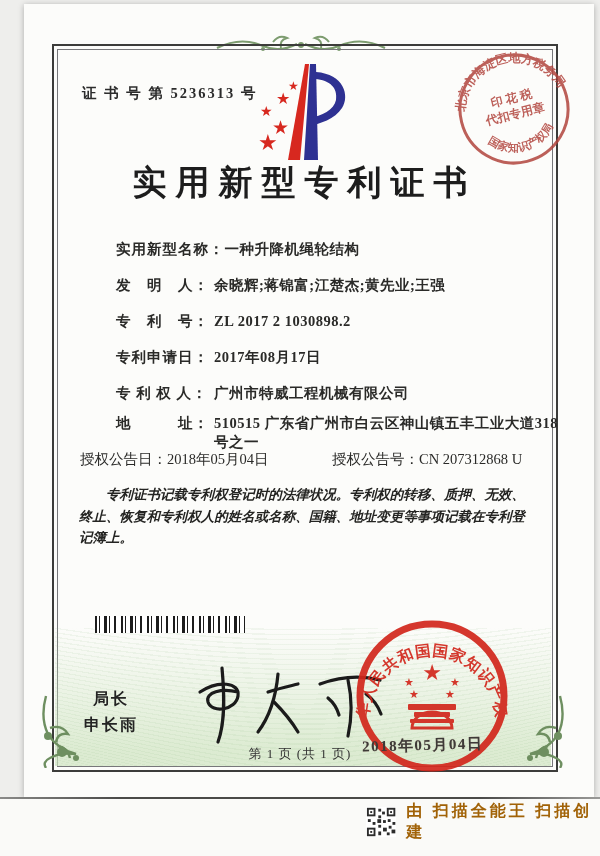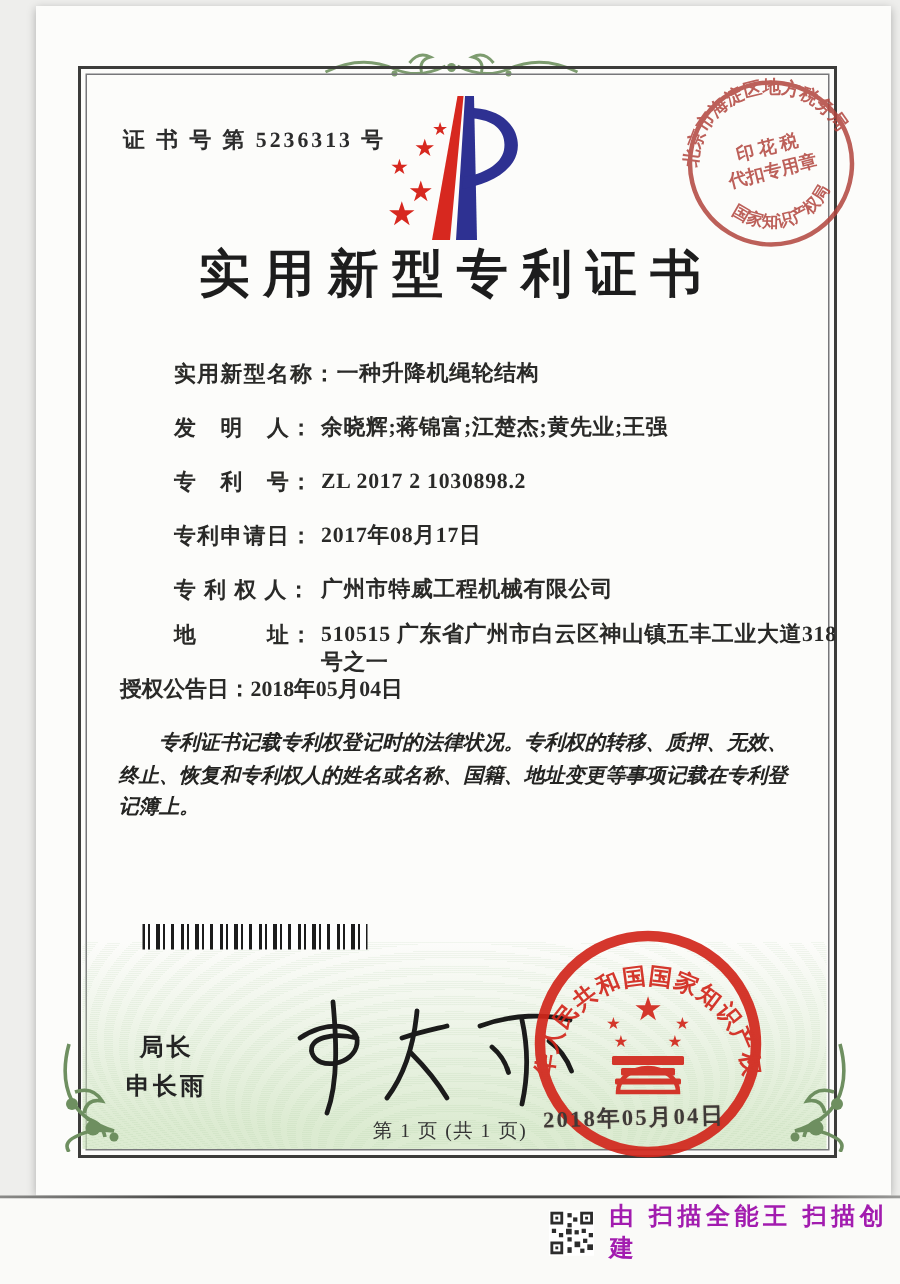--- a/index.html
+++ b/index.html
@@ -36,21 +36,21 @@
     position:absolute;left:82px;top:84px;
     font-size:14.5px;font-weight:bold;color:#2c2c2c;letter-spacing:2px;
   }
   .title{
     position:absolute;left:0;top:160px;width:100%;text-align:center;
     font-size:34px;font-weight:bold;color:#1d1d1d;letter-spacing:9px;text-indent:9px;
   }
   .field-row{position:absolute;left:80px;width:450px;font-size:14.5px;font-weight:bold;color:#2a2a28;margin-left:36px;}
   .field-row .lbl{display:inline-block;min-width:98px;letter-spacing:1px;vertical-align:top;}
   .field-row .val{display:inline-block;max-width:348px;letter-spacing:.5px;vertical-align:top;line-height:19px;}
-  .grant-row{position:absolute;left:80px;top:450px;width:452px;font-size:14.5px;font-weight:bold;color:#2a2a28;}
+  .grant-row{position:absolute;left:80px;top:450px;width:452px;font-size:14.5px;font-weight:normal;color:#2a2a28;}
   .grant-row .pair{display:inline-block;}
   .grant-row .pair.right{position:absolute;left:252px;top:0;}
   .paragraphs{
     position:absolute;left:79px;top:484px;width:446px;
     font-size:13.5px;font-weight:bold;font-style:italic;color:#242422;
     line-height:21.5px;text-align:justify;
   }
   .paragraphs p{margin:0;text-indent:2em;}
   .barcode{
     position:absolute;left:95px;top:616px;width:150px;height:17px;
@@ -71,21 +71,21 @@
     position:absolute;left:0;top:745px;width:100%;text-align:center;
     font-size:13px;font-weight:normal;color:#333;letter-spacing:1px;
   }
   .tax-stamp{position:absolute;left:452px;top:50px;opacity:.85;transform:rotate(-14deg);}
   .ornament{position:absolute;pointer-events:none;}
   .orn-top{left:213px;top:32px;}
   .orn-bl{left:36px;top:694px;}
   .orn-br{left:508px;top:694px;transform:scaleX(-1);}
   .cnipa-logo{position:absolute;left:250px;top:60px;}
   .scanner-bar{position:absolute;left:366px;top:804px;height:36px;display:flex;align-items:center;}
-  .scanner-text{font-family:"Liberation Sans","DejaVu Sans",sans-serif;font-size:16px;font-weight:bold;color:#a21caf;letter-spacing:3px;margin-left:10px;}
+  .scanner-text{font-family:"Liberation Sans","DejaVu Sans",sans-serif;font-size:16px;font-weight:bold;color:#a16207;letter-spacing:3px;margin-left:10px;}
 </style>
 </head>
 <body>
 
 <div class="paper"></div>
 
 <svg class="ornament orn-top" width="176" height="28" viewBox="0 0 176 28">
   <g stroke="#7d9c6f" fill="none" stroke-width="2">
     <path d="M4,16 Q28,4 50,14 Q66,21 84,12"></path>
     <path d="M172,16 Q148,4 126,14 Q110,21 92,12"></path>
@@ -151,20 +151,23 @@
 </div>
 <div class="field-row" style="top:384px">
   <span class="lbl">专 利 权 人：</span><span class="val">广州市特威工程机械有限公司</span>
 </div>
 <div class="field-row" style="top:414px">
   <span class="lbl">地　　　址：</span><span class="val">510515 广东省广州市白云区神山镇五丰工业大道318号之一</span>
 </div>
 <div class="grant-row">
   <span class="pair">
     <span>授权公告日：</span><span>2018年05月04日</span>
+  </span>
+  <span class="pair right">
+    <span>授权公告号：</span><span>CN 207312868 U</span>
   </span>
 </div>
 
 <div class="paragraphs">
   <p>专利证书记载专利权登记时的法律状况。专利权的转移、质押、无效、终止、恢复和专利权人的姓名或名称、国籍、地址变更等事项记载在专利登记簿上。</p>
 </div>
 
 <div class="barcode"></div>
 
 <div class="director">

